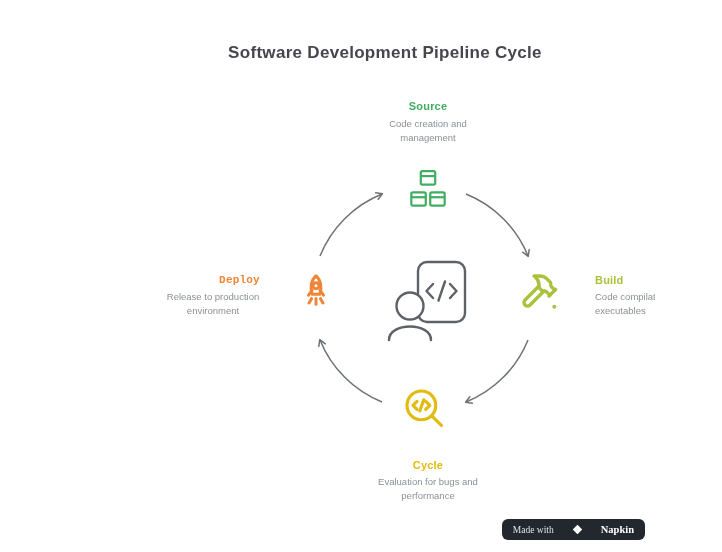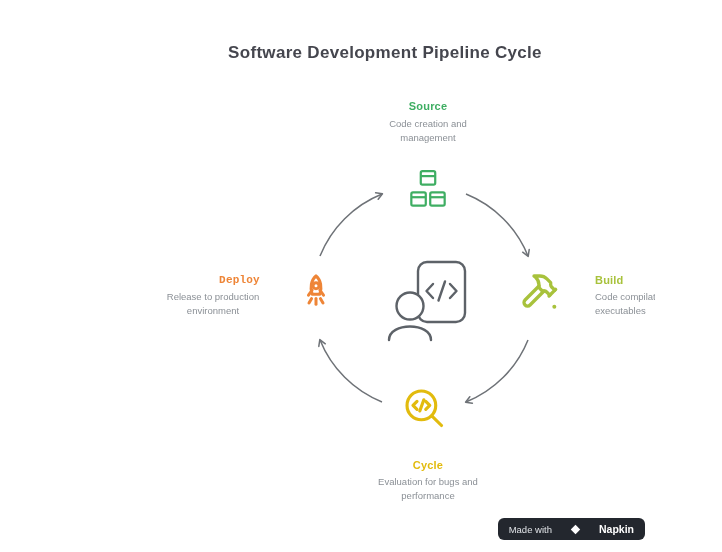--- a/index.html
+++ b/index.html
@@ -15,21 +15,21 @@
     width:100%; top:43px; text-align:center;
     font-size:17px; font-weight:700; letter-spacing:.3px;
   }
   .node-label { font-size:11px; font-weight:700; letter-spacing:.2px; }
   .node-desc  { font-size:9.5px; line-height:1.45; font-weight:400; }
   .t-center { text-align:center; }
   .t-left { text-align:left; }
   .badge {
     right:10px; bottom:12px;
     display:flex; align-items:center; gap:18px;
-    padding:5px 11px; border-radius:6px; color:#ffffff;
+    padding:5px 11px; border-radius:6px; color:#ffffff;font-family:Liberation Serif, serif;
   }
   .badge-prefix { font-size:9.5px; color:#dfe2e6; }
   .badge-brand  { font-size:10.5px; font-weight:700; color:#ffffff; }
 </style>
 </head>
 <body>
 
 <div class="canvas">
 
   <svg class="abs" style="left:0;top:0" width="722" height="552" viewBox="0 0 722 552">

